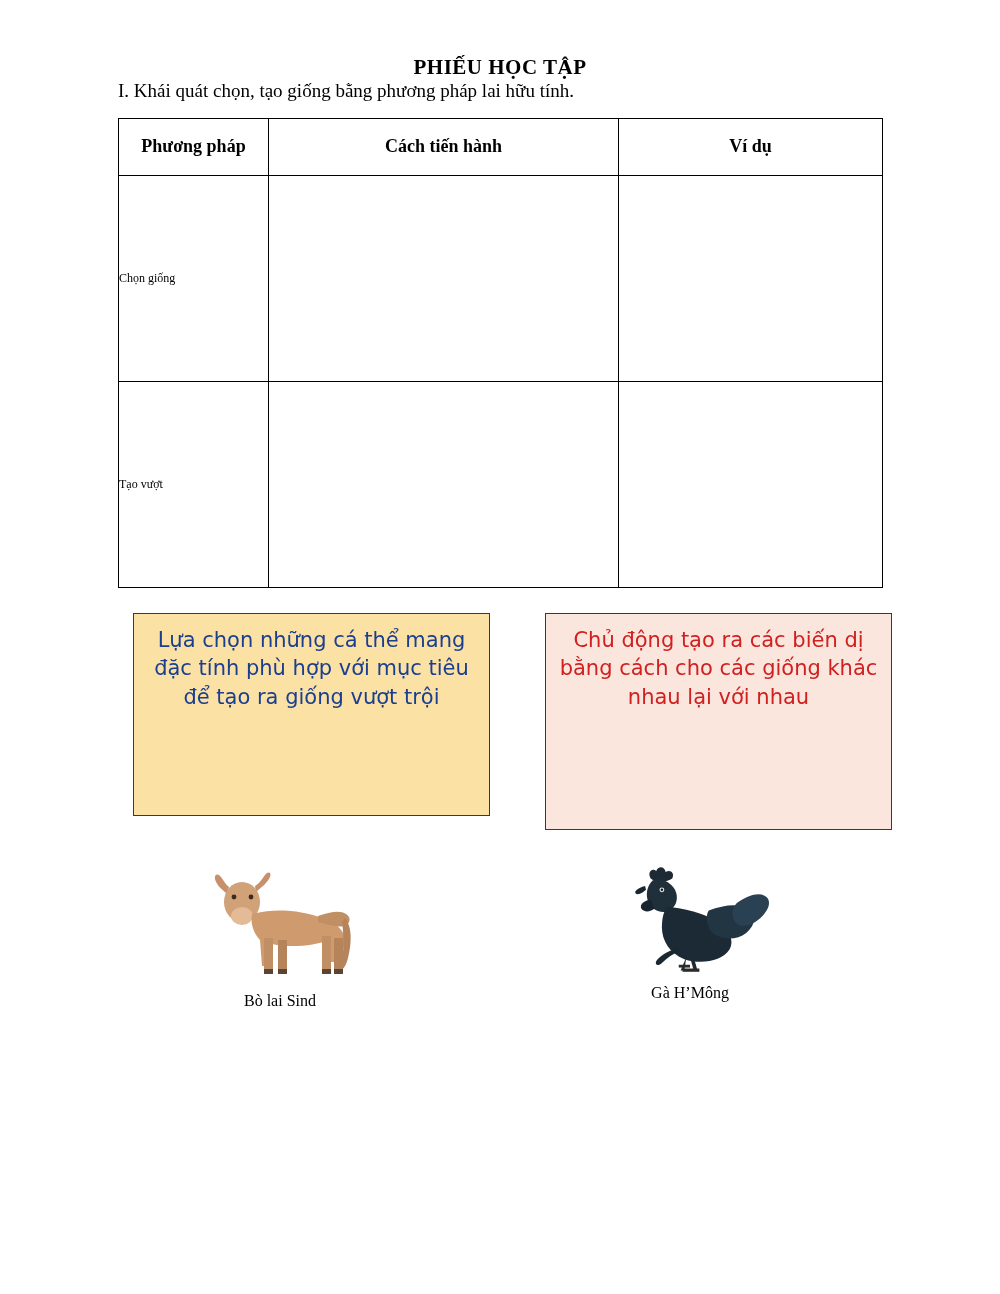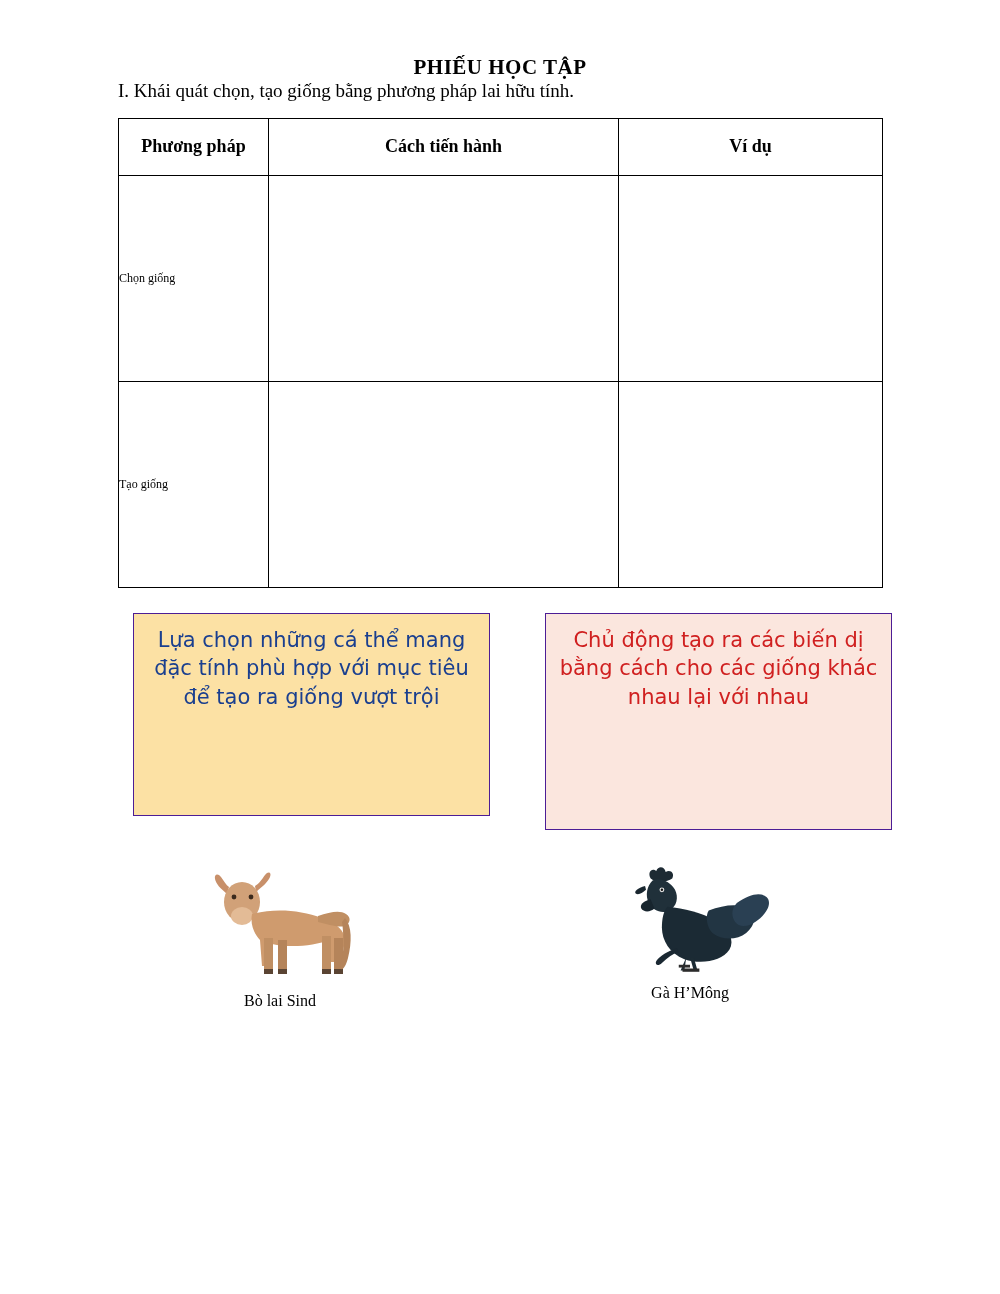--- a/index.html
+++ b/index.html
@@ -134,21 +134,21 @@
         <th>Ví dụ</th>
       </tr>
     </thead>
     <tbody>
       <tr>
         <td class="row-label">Chọn giống</td>
         <td class="empty-cell"></td>
         <td class="empty-cell"></td>
       </tr>
       <tr>
-        <td class="row-label">Tạo giống</td>
+        <td class="row-label">Tạo vượt</td>
         <td class="empty-cell"></td>
         <td class="empty-cell"></td>
       </tr>
     </tbody>
   </table>
 
   <div class="boxes">
     <div class="note-box yellow">Lựa chọn những cá thể mang đặc tính phù hợp với mục tiêu để tạo ra giống vượt trội</div>
     <div class="note-box pink">Chủ động tạo ra các biến dị bằng cách cho các giống khác nhau lại với nhau</div>
   </div>

